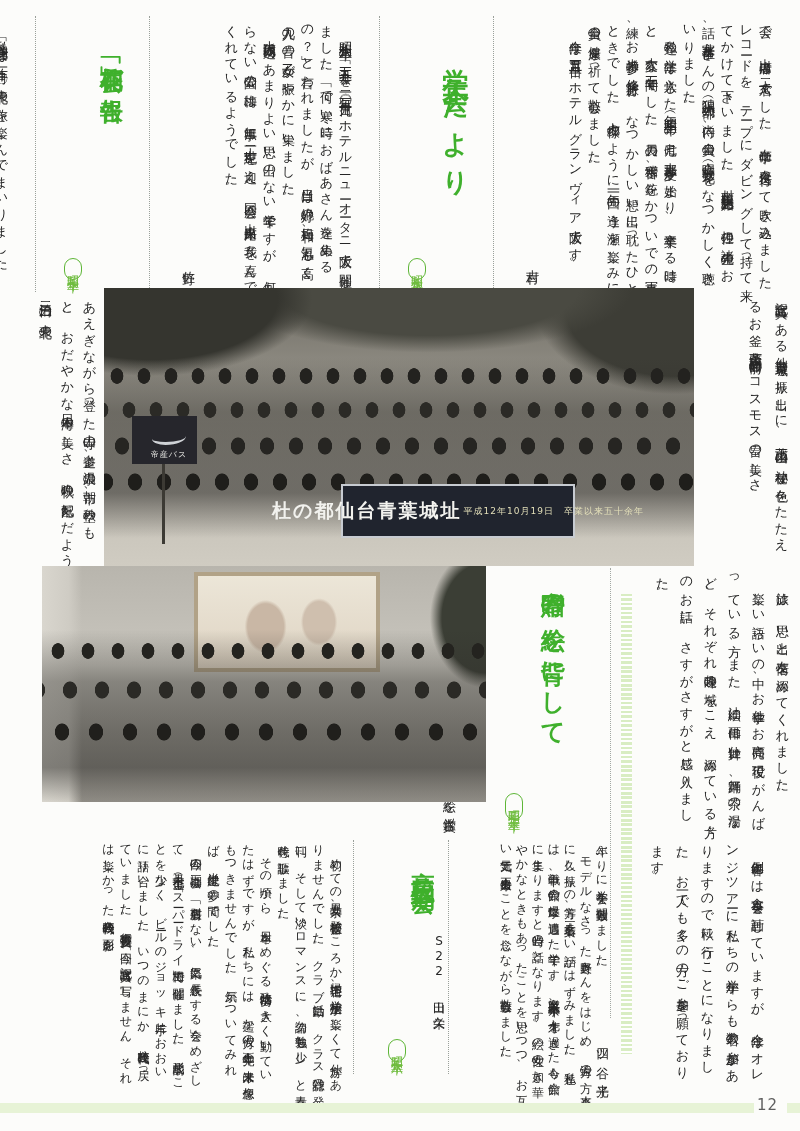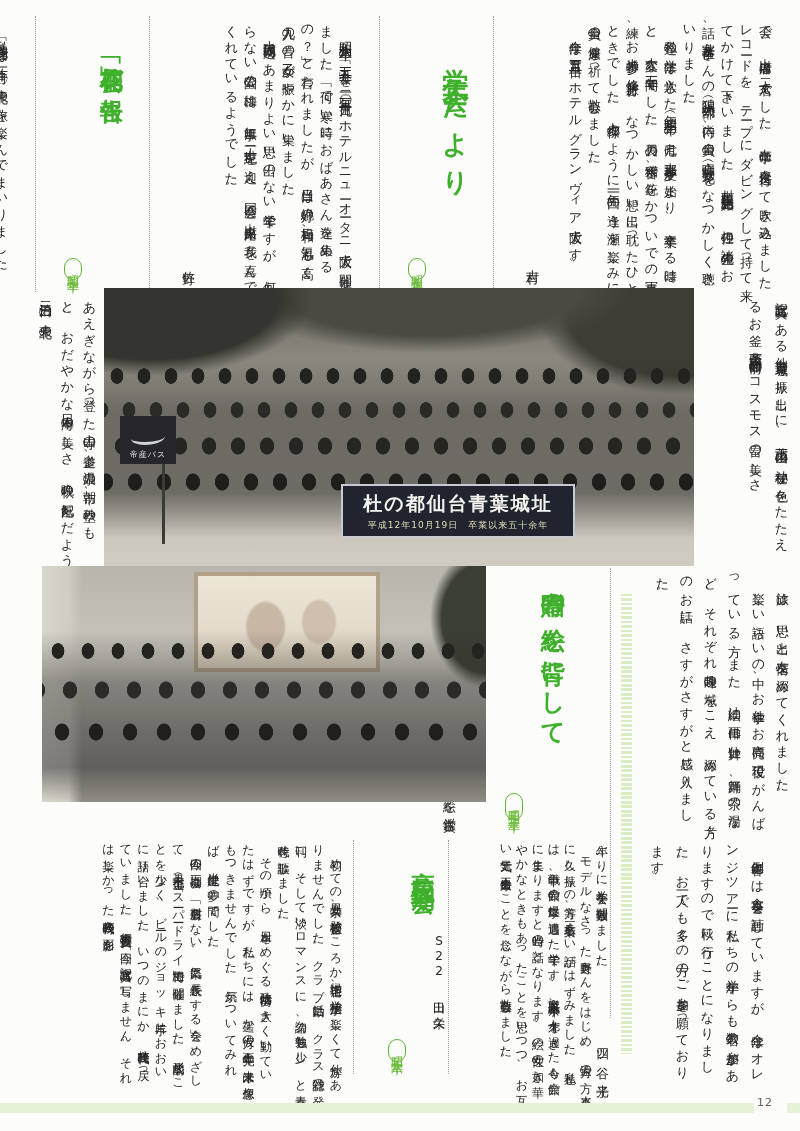--- a/index.html
+++ b/index.html
@@ -85,29 +85,29 @@
       radial-gradient(ellipse 10px 12px at 13px 12px,#1f1e1b 68%,rgba(0,0,0,0) 74%),
       linear-gradient(180deg,rgba(48,47,43,0) 0%,rgba(48,47,43,.45) 30%,rgba(42,41,38,.55) 75%,rgba(42,41,38,0) 100%);
     background-size:27px 26px,27px 26px,29px 26px,29px 26px,100% 100%;
     background-position:0 6px,12px 40px,5px 76px,18px 112px,0 0;
     background-repeat:repeat-x,repeat-x,repeat-x,repeat-x,no-repeat;
   }
   #photo1 .board{
     position:absolute;left:237px;top:196px;width:230px;height:50px;
     background:#20242e;
     border:2px solid #c7cbd1;
-    display:flex;flex-direction:column;align-items:center;justify-content:center;
+    display:flex;flex-direction:row;align-items:center;justify-content:center;
     gap:2px;
   }
   #photo1 .board .l1{color:#f2f2ee;font-weight:bold;font-size:19px;letter-spacing:2px;white-space:nowrap;}
   #photo1 .board .l2{color:#e3dfb9;font-size:9px;letter-spacing:1px;white-space:nowrap;}
   #photo1 .flag{
-    position:absolute;left:16px;top:128px;width:56px;height:48px;
+    position:absolute;left:28px;top:128px;width:56px;height:48px;
     background:#26262c;
-    display:flex;flex-direction:column;align-items:center;justify-content:flex-end;
+    display:flex;flex-direction:column;align-items:center;justify-content:flex-end;padding-left:9px;
   }
   #photo1 .flag .swoosh{
     width:34px;height:12px;border-bottom:3px solid #cfd2d6;border-radius:0 0 60% 40%;
     margin-bottom:4px;
   }
   #photo1 .flag .fl{color:#e8e8e4;font-size:8px;letter-spacing:1px;padding-bottom:4px;white-space:nowrap;}
   #photo1 .pole{position:absolute;left:58px;top:176px;width:3px;height:80px;background:#3c3a34;}
   #photo2{
     left:42px;top:566px;width:444px;height:236px;
     background:
@@ -137,21 +137,21 @@
   
   .dotted-rule{position:absolute;width:0;border-left:1px dotted #a3a8a3;}
   #stripe-bar{
     position:absolute;left:621px;top:594px;width:11px;height:460px;
     background:repeating-linear-gradient(180deg,#d9edc3 0 2.5px,#ffffff 2.5px 4.5px);
   }
   #footer-bar{position:absolute;left:0;top:1103px;width:754px;height:10px;background:#e7f3d6;}
   #footer-bar-right{position:absolute;left:787px;top:1103px;width:13px;height:10px;background:#e7f3d6;}
   #page-number{
     position:absolute;left:757px;top:1096px;
-    font-size:11px;color:#5f5f5f;letter-spacing:1px;
+    font-size:15px;color:#5f5f5f;letter-spacing:1px;
   }
   
   #top-band{left:28px;top:16px;width:766px;height:276px;}
   #h1 .ghead{font-size:26px;letter-spacing:9px;padding-inline-start:26px;}
   #h2 .ghead{font-size:23px;letter-spacing:1px;padding-inline-start:26px;}
   #mid-right-text{left:692px;top:292px;width:102px;height:270px;line-height:26px;}
   #mid-left-text{left:28px;top:292px;width:72px;height:270px;line-height:22px;}
   #tabi-text{left:640px;top:568px;width:154px;height:262px;line-height:24px;}
   #kizo-block{left:486px;top:566px;width:122px;height:262px;}
   #kizo-block .ghead{font-size:24px;letter-spacing:3px;padding-inline-start:4px;}

